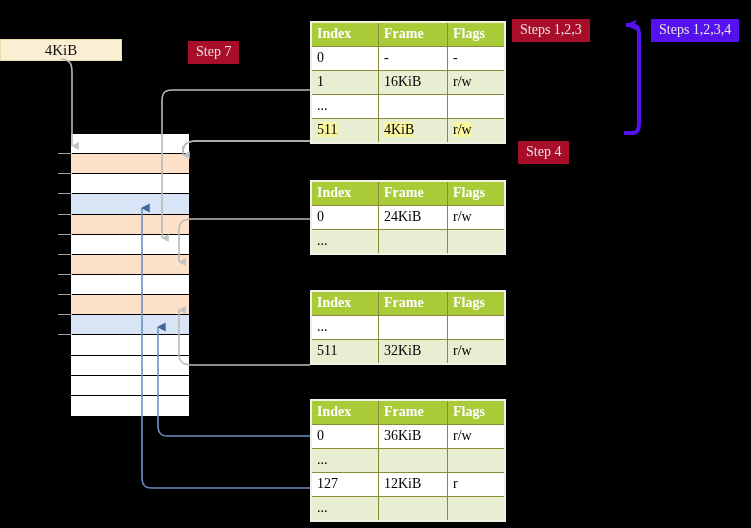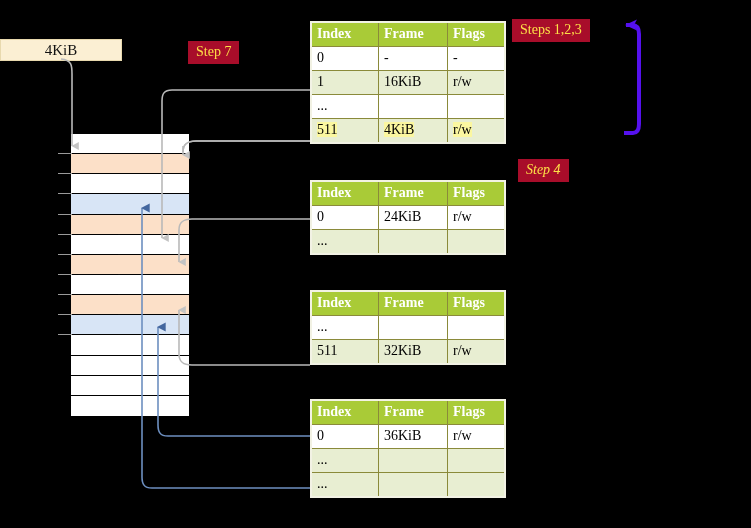--- a/index.html
+++ b/index.html
@@ -16,21 +16,21 @@
   }
   #stage {
     position: absolute;
     left: 0; top: 0;
     width: 751px;
     height: 528px;
   }
   
   .chip {
     position: absolute;
-    color: #fde047;
+    color: #e5e5e5;
     font-size: 14px;
     line-height: 18px;
     padding: 2px 8px 3px 8px;
     white-space: nowrap;
     font-family: "Liberation Serif", "DejaVu Serif", serif;
   }
   .chip.red   { background: #a80d2a; }
   .chip.blue  { background: #5511ee; }
 
   
@@ -110,24 +110,25 @@
 </style>
 </head>
 <body>
 
 <div id="stage">
 
   <div class="sizebox" id="sizebox" style="left:0px; top:39px; width:120px; height:20px;">4KiB</div>
 
   <div class="chip red" style="left:188px; top:41px;">Step 7</div>
 
-  <div class="chip red" style="left:518px; top:159px;font-style:italic;">Step 4</div>
+  <div class="chip red" style="left:518px; top:141px;">Step 4</div>
 
   <div class="chip red" style="left:512px; top:19px;">Steps 1,2,3</div>
 
+  <div class="chip blue" style="left:651px; top:19px;">Steps 1,2,3,4</div>
 
   <div id="memcol" style="left:70px; top:133px; width:120px; height:282px;">
       <div class="memrow white" style="height: 20.1429px;"></div>
       <div class="memrow orange" style="height: 20.1429px;"></div>
       <div class="memrow white" style="height: 20.1429px;"></div>
       <div class="memrow bluefill" style="height: 20.1429px;"></div>
       <div class="memrow orange" style="height: 20.1429px;"></div>
       <div class="memrow white" style="height: 20.1429px;"></div>
       <div class="memrow orange" style="height: 20.1429px;"></div>
       <div class="memrow white" style="height: 20.1429px;"></div>
@@ -223,20 +224,25 @@
       <tbody>
         <tr class="plain">
           <td class="c0">0</td>
           <td class="c1">36KiB</td>
           <td class="c2">r/w</td>
         </tr>
         <tr class="alt">
           <td class="c0">...</td>
           <td class="c1"></td>
           <td class="c2"></td>
+        </tr>
+        <tr class="plain">
+          <td class="c0">127</td>
+          <td class="c1">12KiB</td>
+          <td class="c2">r</td>
         </tr>
         <tr class="alt">
           <td class="c0">...</td>
           <td class="c1"></td>
           <td class="c2"></td>
         </tr>
       </tbody>
     </table>
 
   <svg class="overlay" id="connectors" viewBox="0 0 751 528">

